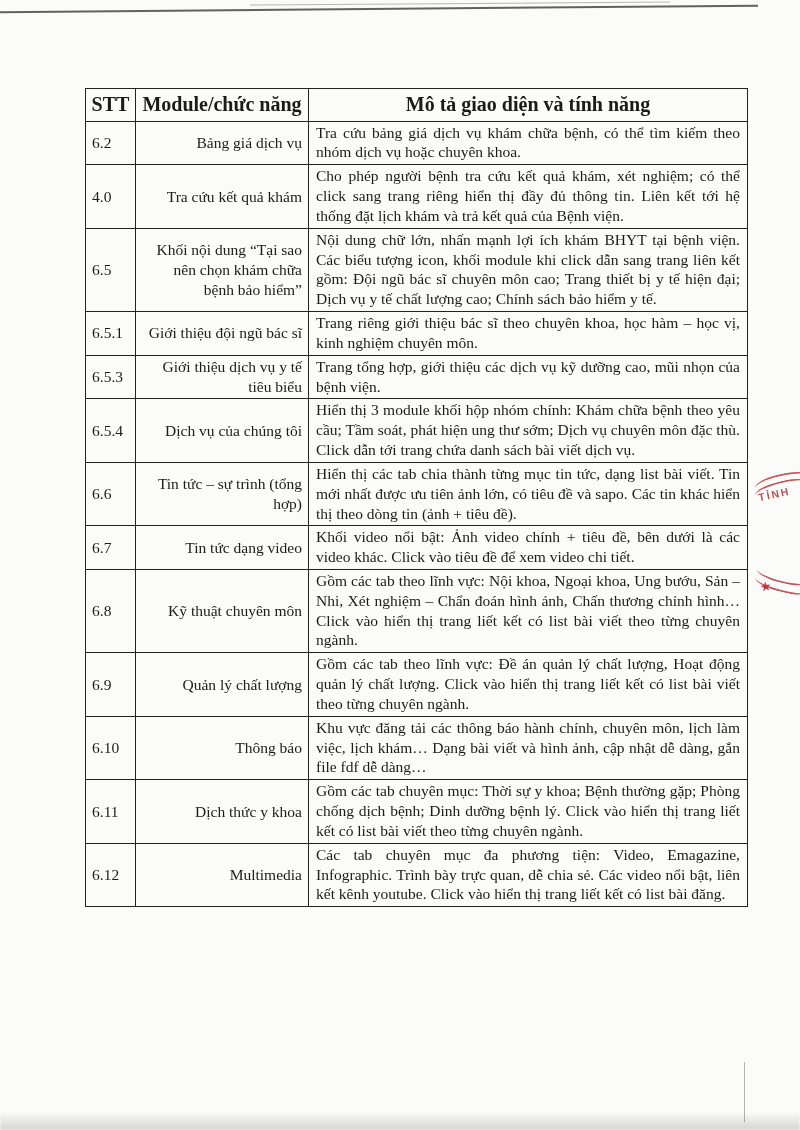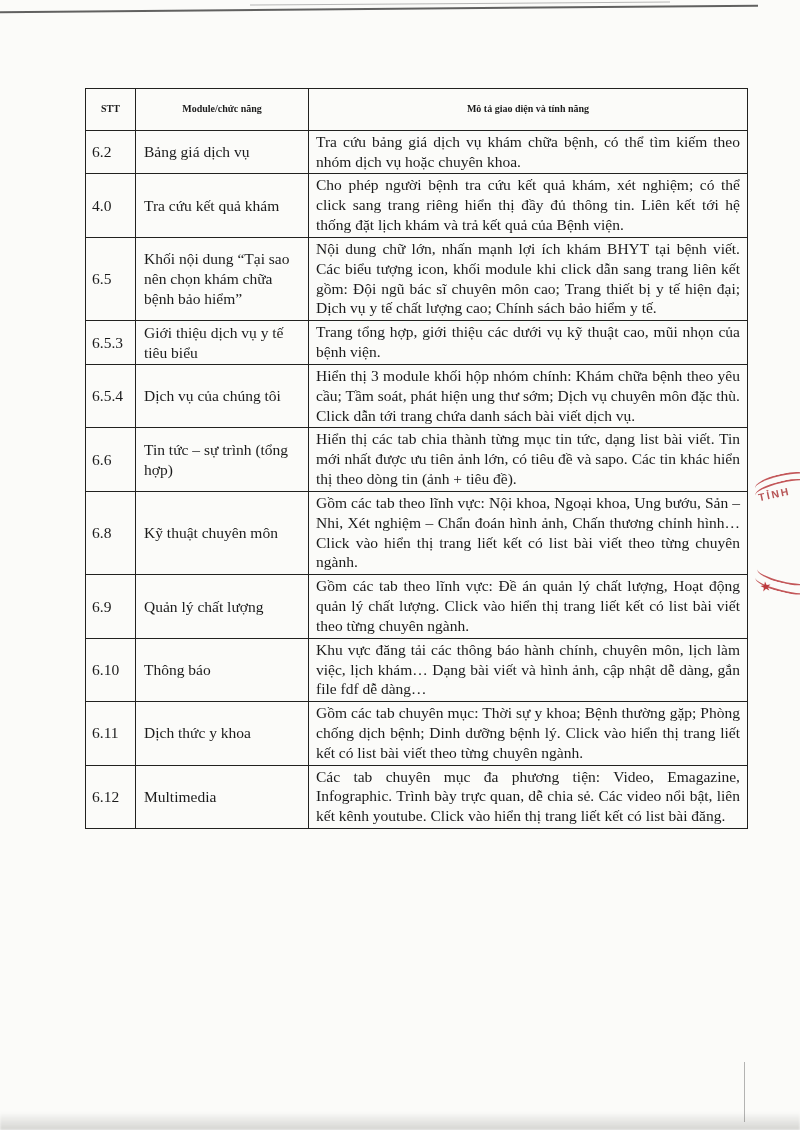--- a/index.html
+++ b/index.html
@@ -49,29 +49,30 @@
     top: 88px; left: 85px;
     width: 662px;
     border-collapse: collapse;
     table-layout: fixed;
     font-size: 15.5px;
     line-height: 1.28;
   }
   .doc-table th, .doc-table td {
     border: 1.6px solid #222220;
     padding: 1px 6px;
+    text-align: right;
   }
   .doc-table col.c-stt    { width: 50px; }
   .doc-table col.c-module { width: 173px; }
   .doc-table col.c-desc   { width: 439px; }
   .doc-table th {
     font-weight: bold;
     text-align: center;
-    padding: 14px 4px;
-    font-size: 10px;
+    padding: 3px 4px;
+    font-size: 20px;
   }
   .doc-table td.cell-stt {
     text-align: left;
     vertical-align: middle;
   }
   .doc-table td.cell-module {
     vertical-align: middle;
     padding-left: 8px;
   }
   .doc-table td.cell-desc {
@@ -149,43 +150,53 @@
 
   <tr>
     <td class="cell-stt">4.0</td>
     <td class="cell-module">Tra cứu kết quả khám</td>
     <td class="cell-desc">Cho phép người bệnh tra cứu kết quả khám, xét nghiệm; có thể click sang trang riêng hiển thị đầy đủ thông tin. Liên kết tới hệ thống đặt lịch khám và trả kết quả của Bệnh viện.</td>
   </tr>
 
   <tr>
     <td class="cell-stt">6.5</td>
     <td class="cell-module">Khối nội dung “Tại sao nên chọn khám chữa bệnh bảo hiểm”</td>
-    <td class="cell-desc">Nội dung chữ lớn, nhấn mạnh lợi ích khám BHYT tại bệnh viết. Các biểu tượng icon, khối module khi click dẫn sang trang liên kết gồm: Đội ngũ bác sĩ chuyên môn cao; Trang thiết bị y tế hiện đại; Dịch vụ y tế chất lượng cao; Chính sách bảo hiểm y tế.</td>
-  </tr>
-
+    <td class="cell-desc">Nội dung chữ lớn, nhấn mạnh lợi ích khám BHYT tại bệnh viện. Các biểu tượng icon, khối module khi click dẫn sang trang liên kết gồm: Đội ngũ bác sĩ chuyên môn cao; Trang thiết bị y tế hiện đại; Dịch vụ y tế chất lượng cao; Chính sách bảo hiểm y tế.</td>
+  </tr>
+
+  <tr>
+    <td class="cell-stt">6.5.1</td>
+    <td class="cell-module">Giới thiệu đội ngũ bác sĩ</td>
+    <td class="cell-desc">Trang riêng giới thiệu bác sĩ theo chuyên khoa, học hàm – học vị, kinh nghiệm chuyên môn.</td>
+  </tr>
 
 
   <tr>
     <td class="cell-stt">6.5.3</td>
     <td class="cell-module">Giới thiệu dịch vụ y tế tiêu biểu</td>
-    <td class="cell-desc">Trang tổng hợp, giới thiệu các dưới vụ kỹ thuật cao, mũi nhọn của bệnh viện.</td>
+    <td class="cell-desc">Trang tổng hợp, giới thiệu các dịch vụ kỹ dưỡng cao, mũi nhọn của bệnh viện.</td>
   </tr>
 
   <tr>
     <td class="cell-stt">6.5.4</td>
     <td class="cell-module">Dịch vụ của chúng tôi</td>
     <td class="cell-desc">Hiển thị 3 module khối hộp nhóm chính: Khám chữa bệnh theo yêu cầu; Tầm soát, phát hiện ung thư sớm; Dịch vụ chuyên môn đặc thù. Click dẫn tới trang chứa danh sách bài viết dịch vụ.</td>
   </tr>
 
   <tr>
     <td class="cell-stt">6.6</td>
     <td class="cell-module">Tin tức – sự trình (tổng hợp)</td>
     <td class="cell-desc">Hiển thị các tab chia thành từng mục tin tức, dạng list bài viết. Tin mới nhất được ưu tiên ảnh lớn, có tiêu đề và sapo. Các tin khác hiển thị theo dòng tin (ảnh + tiêu đề).</td>
   </tr>
 
+  <tr>
+    <td class="cell-stt">6.7</td>
+    <td class="cell-module">Tin tức dạng video</td>
+    <td class="cell-desc">Khối video nổi bật: Ảnh video chính + tiêu đề, bên dưới là các video khác. Click vào tiêu đề để xem video chi tiết.</td>
+  </tr>
 
   <tr>
     <td class="cell-stt">6.8</td>
     <td class="cell-module">Kỹ thuật chuyên môn</td>
     <td class="cell-desc">Gồm các tab theo lĩnh vực: Nội khoa, Ngoại khoa, Ung bướu, Sản – Nhi, Xét nghiệm – Chẩn đoán hình ảnh, Chấn thương chỉnh hình… Click vào hiển thị trang liết kết có list bài viết theo từng chuyên ngành.</td>
   </tr>
 
   <tr>
     <td class="cell-stt">6.9</td>
     <td class="cell-module">Quản lý chất lượng</td>

